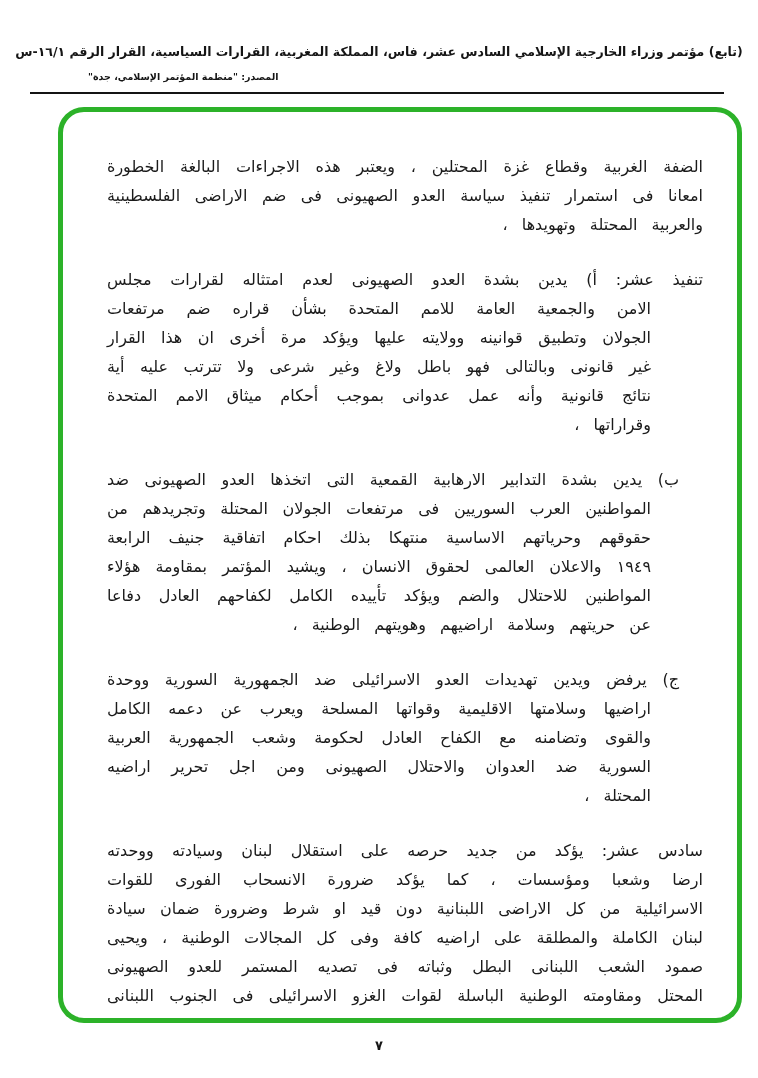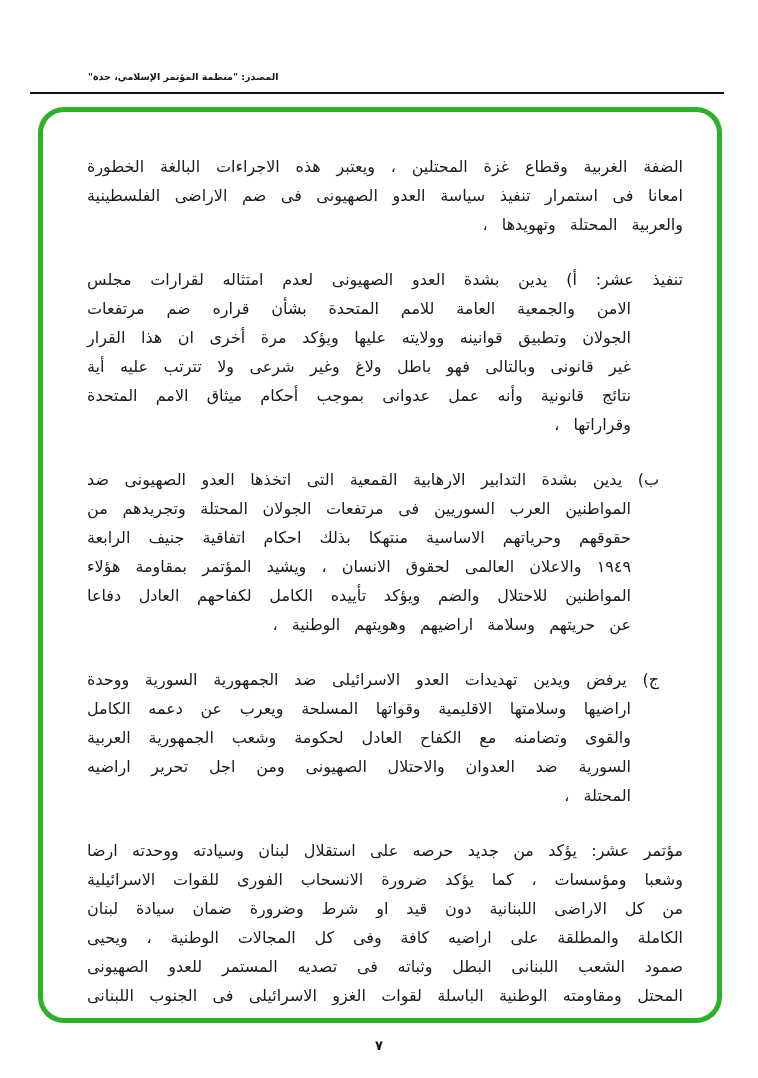--- a/index.html
+++ b/index.html
@@ -78,26 +78,27 @@
     text-align: center;
     font-size: 13px;
     font-weight: bold;
   }
 </style>
 </head>
 <body>
 
 <div class="page">
 
+  <div class="header-title">(تابع) مؤتمر وزراء الخارجية الإسلامي السادس عشر، فاس، المملكة المغربية، القرارات السياسية، القرار الرقم ١٦/١-س</div>
 
   <div class="header-source">المصدر: "منظمة المؤتمر الإسلامي، جدة"</div>
 
   <div class="header-rule"></div>
 
-  <div class="doc-frame" style="border-color: rgb(44, 178, 41);">
+  <div class="doc-frame" style="border-color: rgb(44, 178, 41); margin-left: 20px;">
     <div class="doc-body">
 
       <p class="para">
         <span>الضفة الغربية وقطاع غزة المحتلين ، ويعتبر هذه الاجراءات البالغة الخطورة امعانا فى استمرار تنفيذ سياسة العدو الصهيونى فى ضم الاراضى الفلسطينية والعربية المحتلة وتهويدها ،</span>
       </p>
 
       <p class="para p-hang-a">
         <span class="clause-label">تنفيذ عشر: أ)</span>
         <span>يدين بشدة العدو الصهيونى لعدم امتثاله لقرارات مجلس الامن والجمعية العامة للامم المتحدة بشأن قراره ضم مرتفعات الجولان وتطبيق قوانينه وولايته عليها ويؤكد مرة أخرى ان هذا القرار غير قانونى وبالتالى فهو باطل ولاغ وغير شرعى ولا تترتب عليه أية نتائج قانونية وأنه عمل عدوانى بموجب أحكام ميثاق الامم المتحدة وقراراتها ،</span>
       </p>
@@ -106,21 +107,21 @@
         <span class="clause-label">ب)</span>
         <span>يدين بشدة التدابير الارهابية القمعية التى اتخذها العدو الصهيونى ضد المواطنين العرب السوريين فى مرتفعات الجولان المحتلة وتجريدهم من حقوقهم وحرياتهم الاساسية منتهكا بذلك احكام اتفاقية جنيف الرابعة ١٩٤٩ والاعلان العالمى لحقوق الانسان ، ويشيد المؤتمر بمقاومة هؤلاء المواطنين للاحتلال والضم ويؤكد تأييده الكامل لكفاحهم العادل دفاعا عن حريتهم وسلامة اراضيهم وهويتهم الوطنية ،</span>
       </p>
 
       <p class="para p-hang-b">
         <span class="clause-label">ج)</span>
         <span>يرفض ويدين تهديدات العدو الاسرائيلى ضد الجمهورية السورية ووحدة اراضيها وسلامتها الاقليمية وقواتها المسلحة ويعرب عن دعمه الكامل والقوى وتضامنه مع الكفاح العادل لحكومة وشعب الجمهورية العربية السورية ضد العدوان والاحتلال الصهيونى ومن اجل تحرير اراضيه المحتلة ،</span>
       </p>
 
       <p class="para">
-        <span class="clause-label">مؤتمر عشر:</span>
+        <span class="clause-label">سادس عشر:</span>
         <span>يؤكد من جديد حرصه على استقلال لبنان وسيادته ووحدته ارضا وشعبا ومؤسسات ، كما يؤكد ضرورة الانسحاب الفورى للقوات الاسرائيلية من كل الاراضى اللبنانية دون قيد او شرط وضرورة ضمان سيادة لبنان الكاملة والمطلقة على اراضيه كافة وفى كل المجالات الوطنية ، ويحيى صمود الشعب اللبنانى البطل وثباته فى تصديه المستمر للعدو الصهيونى المحتل ومقاومته الوطنية الباسلة لقوات الغزو الاسرائيلى فى الجنوب اللبنانى ،</span>
       </p>
 
     </div>
   </div>
 
   <div class="page-number">٧</div>
 
 </div>
 

